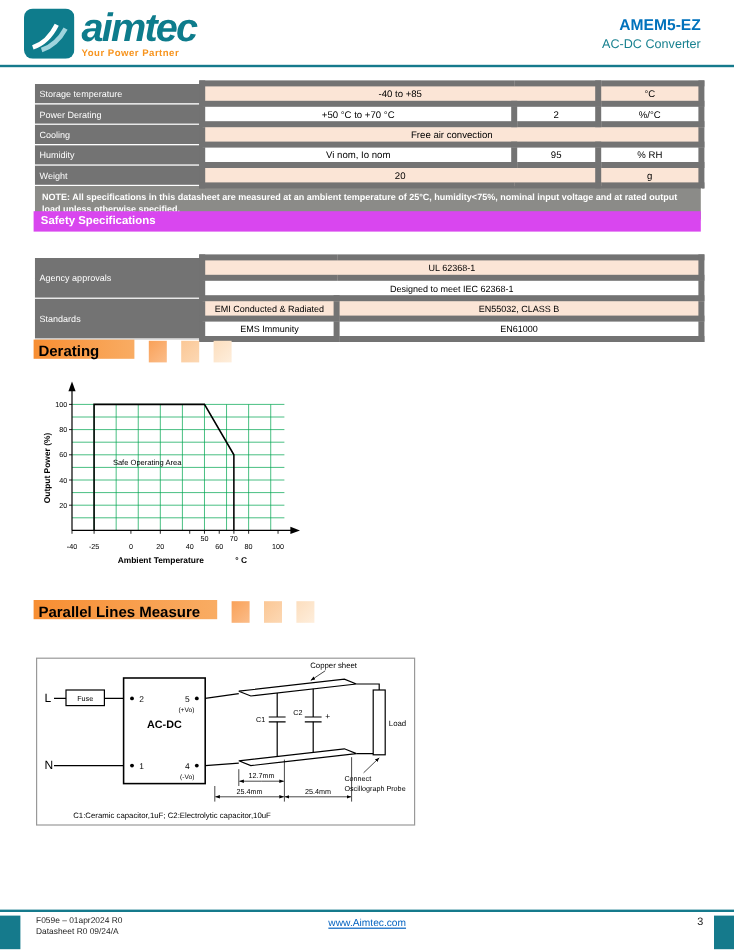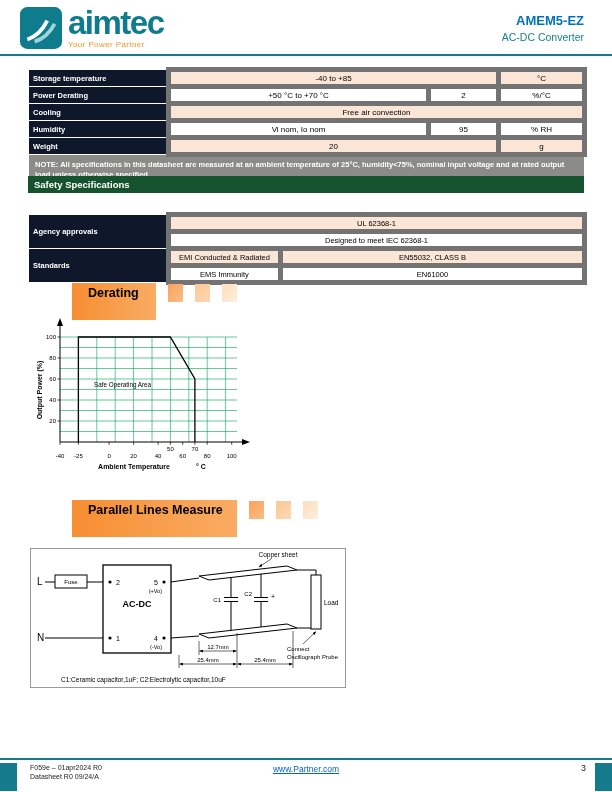--- a/index.html
+++ b/index.html
@@ -3,46 +3,46 @@
 <meta charset="utf-8">
 <style>
   * { box-sizing: border-box; }
   html,body { margin:0; padding:0; background:#e8e8e8; }
   body { font-family:"Liberation Sans", sans-serif; }
   .page { position:relative; width:612px; height:792px; background:#fff; margin:0 auto; overflow:hidden; }
 
   
   .logo { position:absolute; left:20px; top:7px; display:flex; align-items:flex-start; gap:6px; }
   .logo-icon { width:42px; height:42px; display:block; }
-  .logo-word { font-size:33px; font-weight:bold; color:#0E7C8C; line-height:32px; letter-spacing:-1.5px; }
-  .logo-tagline { font-size:8px; font-weight:normal; color:#F7941E; letter-spacing:.4px; margin-top:1px; }
+  .logo-word { font-size:33px; font-weight:bold; color:#0E7C8C; line-height:32px; letter-spacing:-1.5px;font-style:italic; }
+  .logo-tagline { font-size:8px; font-weight:bold; color:#F7941E; letter-spacing:.4px; margin-top:1px; }
   .model { position:absolute; right:28px; top:13px; font-size:13px; font-weight:bold; color:#0072BC; }
   .subtitle { position:absolute; right:28px; top:31px; font-size:10.5px; color:#17808F; }
   .header-rule { position:absolute; left:0; top:54px; width:612px; height:2px; background:#157A8C; }
 
   
   table { border-collapse:collapse; table-layout:fixed; }
   .spec-table { position:absolute; left:28px; top:67px; width:556px; font-size:8px; color:#000; }
   .spec-table td, .safety-table td { padding:1.5px 4px; height:12px; }
-  td.lbl { background:#0f172a; color:#fff; font-weight:bold; border:1px solid #fff; font-size:7.5px; text-align:left; }
+  td.lbl { background:#737373; color:#fff; font-weight:normal; border:1px solid #fff; font-size:7.5px; text-align:left; }
   td.val { text-align:center; border:5px solid #737373; }
   td.left { text-align:center; }
   tr.peach td.val { background:#FBE5D6; }
   tr.white td.val { background:#FFFFFF;margin-top:18px; }
   td.note { background:#8B8B88; color:#fff; font-weight:bold; font-size:7.5px; border:1px solid #fff; padding:3px 6px; line-height:10px; text-align:left; }
 
-  .bar { position:absolute; left:28px; width:556px; background:#14532d; color:#fff; font-weight:bold; padding-left:6px; }
+  .bar { position:absolute; left:28px; width:556px; background:#d946ef; color:#fff; font-weight:bold; padding-left:6px; }
   .safety-bar { top:176px; height:17px; font-size:9.5px; line-height:17px; }
   .params-bar { top:197px; height:13px; font-size:8px; line-height:13px; }
   .safety-table { position:absolute; left:28px; top:212px; width:556px; font-size:7.5px; }
 
   
   .sec-title { position:absolute; left:28px; height:21px; white-space:nowrap; }
-  .title-box { display:inline-block; height:37px; line-height:21px; padding:0 14px 0 16px; min-width:84px;
-               background:linear-gradient(90deg,#F78E32,#F9AC63); font-size:12.5px; font-weight:bold; color:#000;margin-left:44px; }
+  .title-box { display:inline-block; height:16px; line-height:21px; padding:0 14px 0 4px; min-width:84px;
+               background:linear-gradient(90deg,#F78E32,#F9AC63); font-size:12.5px; font-weight:bold; color:#000; }
   .sq { display:inline-block; width:15px; height:18px; margin-left:12px; vertical-align:top; margin-top:1px; }
   .sq1 { background:linear-gradient(135deg,#F9A158,#FBBD8A); }
   .sq2 { background:linear-gradient(135deg,#FBC795,#FCD8B4); }
   .sq3 { background:linear-gradient(135deg,#FCDEBE,#FEEEDC); }
   #derating-title { top:283px; }
   #parallel-title { top:500px; }
 
   
   #derating-svg { position:absolute; left:34px; top:310px; }
   #derating-svg text { fill:#000; }
@@ -298,16 +298,16 @@
     </svg>
   </div>
 
   <div class="footer-rule"></div>
   <div class="corner left"></div>
   <div class="corner right"></div>
   <div class="footer-doc">
     <div>F059e – 01apr2024 R0</div>
     <div>Datasheet R0 09/24/A</div>
   </div>
-  <a class="footer-link">www.Partner.com</a>
+  <a class="footer-link">www.Aimtec.com</a>
   <div class="footer-page">3</div>
 
 </div>
 
 </body></html>

